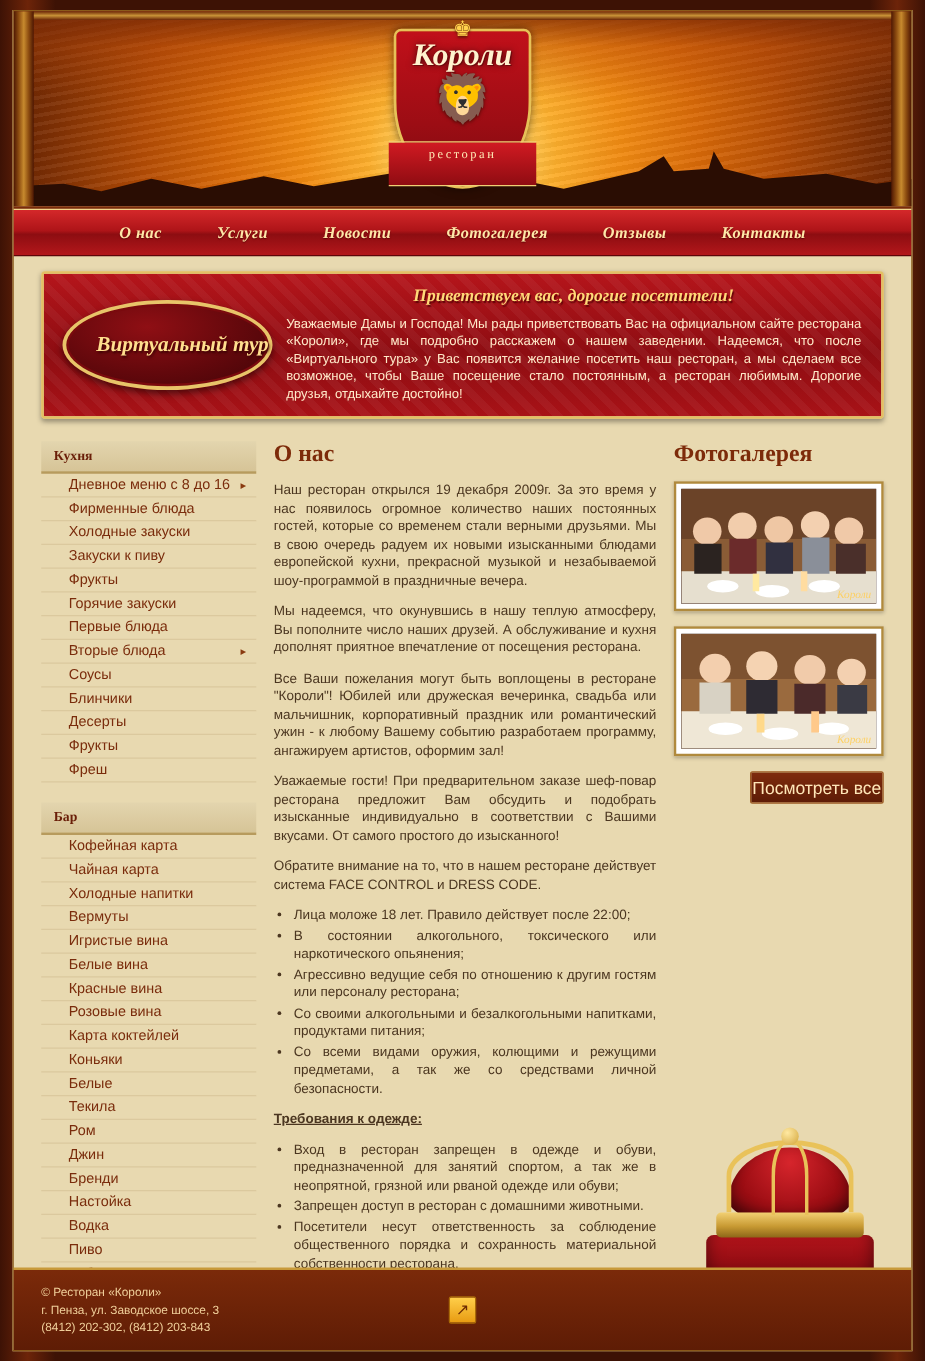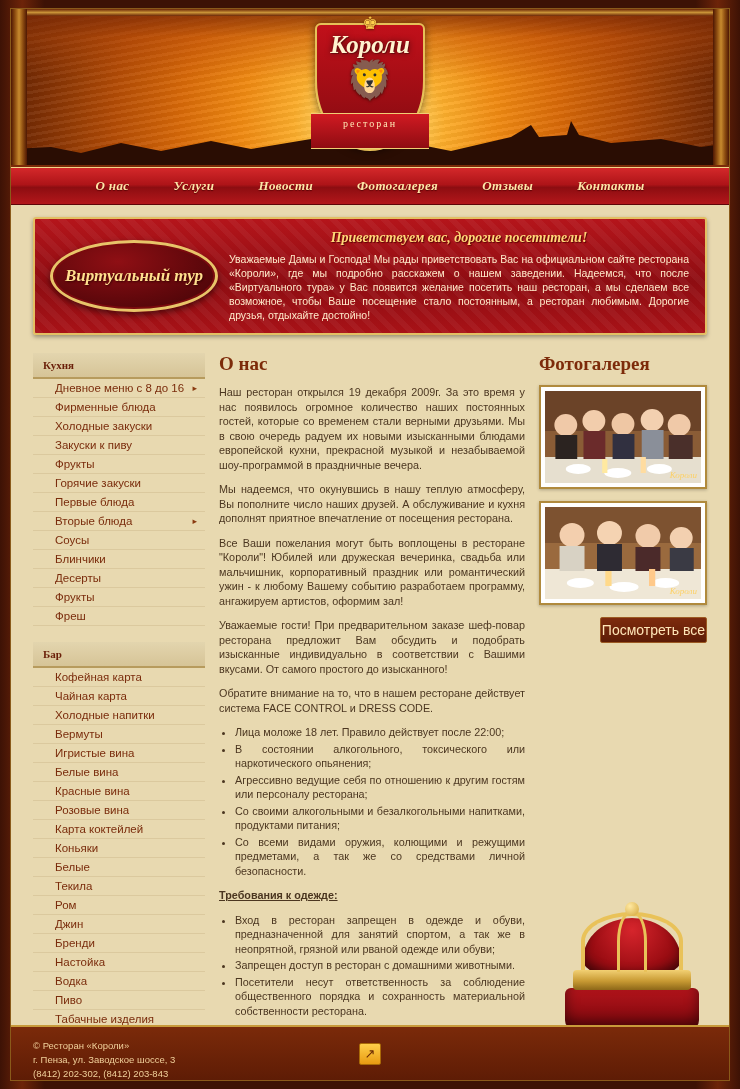--- a/index.html
+++ b/index.html
@@ -145,21 +145,21 @@
     flex: 0 0 190px;
     text-align: center;
     padding-left: 8px;
   }
   .tour-oval {
     width: 168px; height: 72px; margin: 0 auto;
     border-radius: 50%;
     background: radial-gradient(ellipse at 40% 28%, #8f0f14 0%, #63080c 55%, #410407 100%);
     border: 3px solid #e8c469;
     box-shadow: 0 0 0 2px #7a0a0e inset, 0 3px 6px rgba(0,0,0,.5);
-    display: flex; align-items: center; justify-content: center;
+    display: flex; align-items: center; justify-content: flex-end;
   }
   .tour-oval span {
     font-family: "Liberation Serif", serif;
     font-style: italic; font-weight: bold;
     color: #ffdf8e; font-size: 17px; line-height: 1.15;
     text-shadow: 1px 1px 2px #3a0204;
   }
   .welcome-text { padding: 6px 16px 6px 4px; }
   .welcome-title {
     font-family: "Liberation Serif", serif;
@@ -278,21 +278,21 @@
   .crown-base {
     position: absolute; left: 8px; top: 86px; width: 134px; height: 42px;
     background: linear-gradient(180deg, #b3141b, #7a070c);
     border-radius: 6px 6px 10px 10px;
     box-shadow: inset 0 -8px 14px rgba(0,0,0,.5);
   }
 
   
   .footer {
     position: absolute; left: 0; right: 0; bottom: 0;
-    height: 55px;
+    height: 66px;
     background: linear-gradient(180deg, #7b2a0a 0%, #5e1c05 100%);
     border-top: 2px solid #c89a3a;
     color: #f0cf9a;
     font-size: 9.5px;
     line-height: 14px;
     padding: 12px 22px;
   }
   .footer .f-lines { display: inline-block; }
   .scroll-top {
     position: absolute; left: 50%; top: 50%; transform: translate(-50%,-50%);

